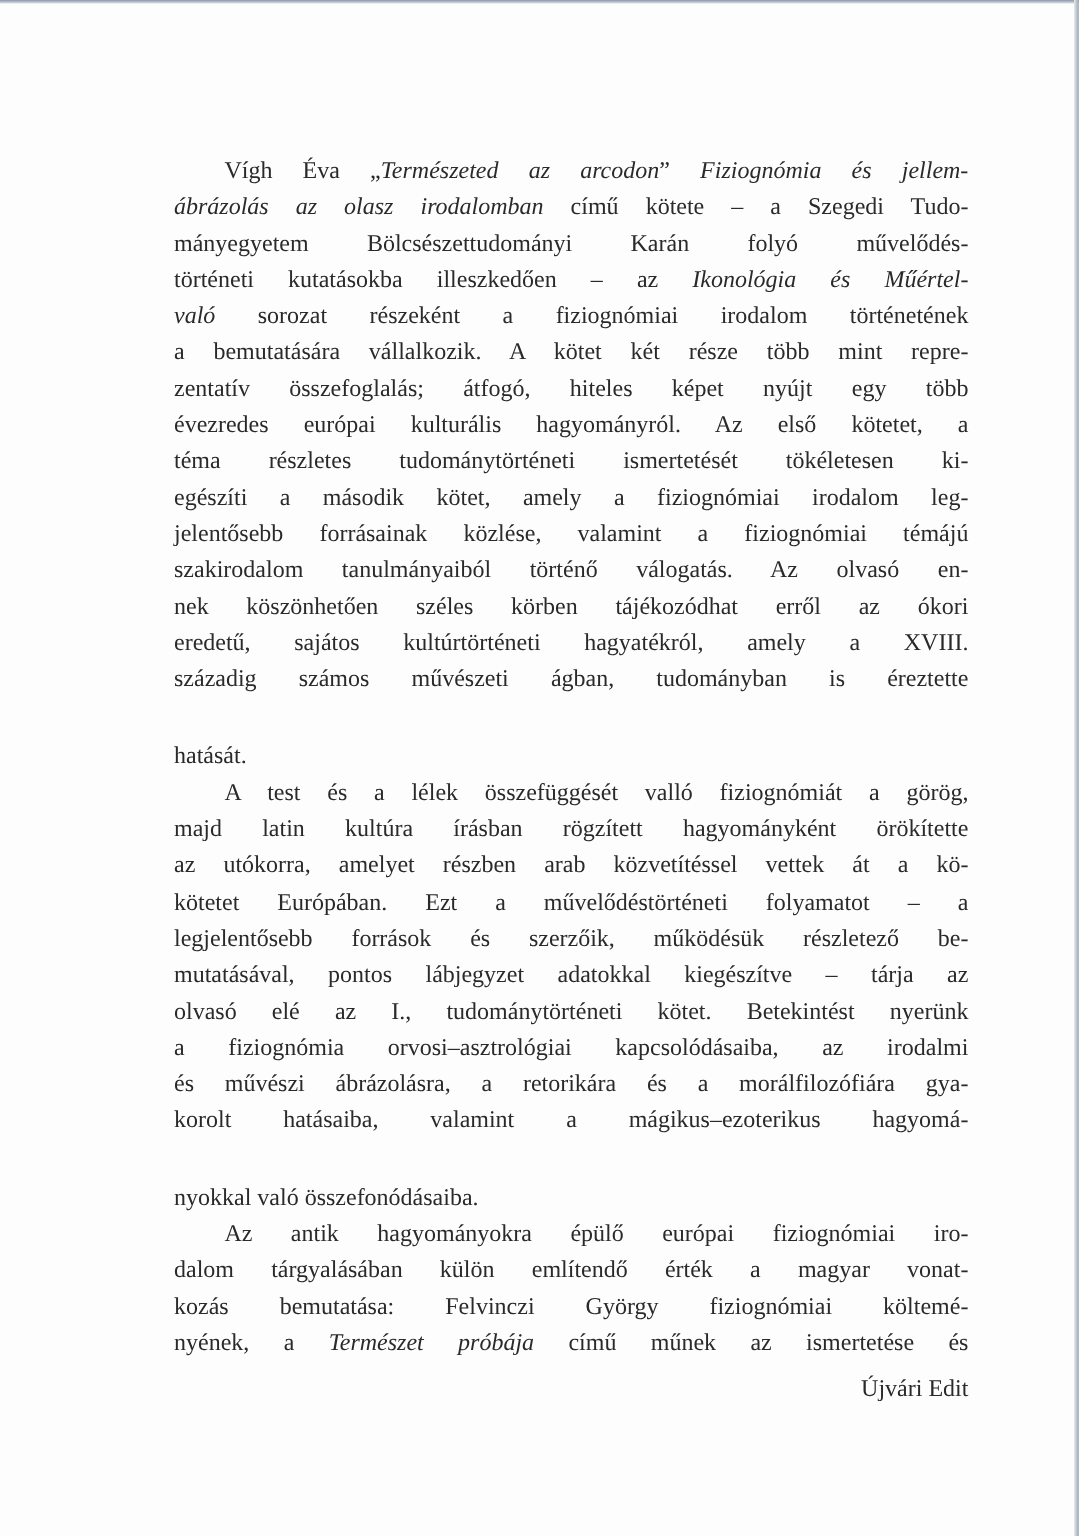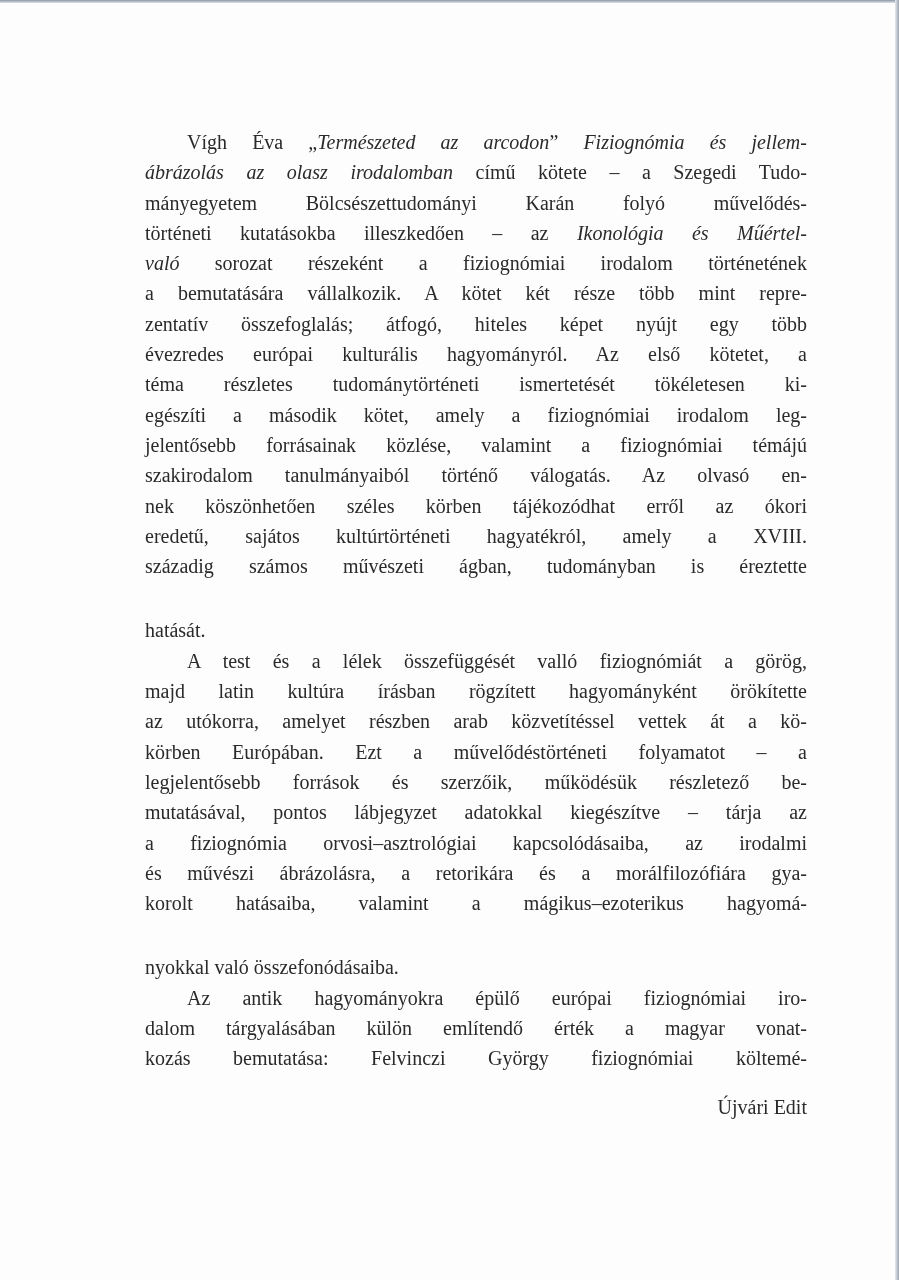--- a/index.html
+++ b/index.html
@@ -57,21 +57,21 @@
     .line.last {
       text-align-last: left;
       margin-top: 34px;
     }
     .line.indent {
       padding-left: 42px;
     }
     .line.sig {
       text-align: right;
       text-align-last: right;
-      margin-top: 18px;
+      margin-top: 8px;
     }
     .it {
       font-style: italic;
     }
   </style>
 </head>
 <body>
 
 <div class="page">
   <div class="top-edge"></div>
@@ -93,29 +93,31 @@
           <span class="line"><span>szakirodalom tanulmányaiból történő válogatás. Az olvasó en-</span></span>
           <span class="line"><span>nek köszönhetően széles körben tájékozódhat erről az ókori</span></span>
           <span class="line"><span>eredetű, sajátos kultúrtörténeti hagyatékról, amely a XVIII.</span></span>
           <span class="line"><span>századig számos művészeti ágban, tudományban is éreztette</span></span>
           <span class="line last"><span>hatását.</span></span>
         </div>
         <div>
           <span class="line indent"><span>A test és a lélek összefüggését valló fiziognómiát a görög,</span></span>
           <span class="line"><span>majd latin kultúra írásban rögzített hagyományként örökítette</span></span>
           <span class="line"><span>az utókorra, amelyet részben arab közvetítéssel vettek át a kö-</span></span>
-          <span class="line"><span>körben Európában. Ezt a művelődéstörténeti folyamatot – a</span></span>
+          <span class="line"><span>kötetet Európában. Ezt a művelődéstörténeti folyamatot – a</span></span>
           <span class="line"><span>legjelentősebb források és szerzőik, működésük részletező be-</span></span>
           <span class="line"><span>mutatásával, pontos lábjegyzet adatokkal kiegészítve – tárja az</span></span>
+          <span class="line"><span>olvasó elé az I., tudománytörténeti kötet. Betekintést nyerünk</span></span>
           <span class="line"><span>a fiziognómia orvosi–asztrológiai kapcsolódásaiba, az irodalmi</span></span>
           <span class="line"><span>és művészi ábrázolásra, a retorikára és a morálfilozófiára gya-</span></span>
           <span class="line"><span>korolt hatásaiba, valamint a mágikus–ezoterikus hagyomá-</span></span>
           <span class="line last"><span>nyokkal való összefonódásaiba.</span></span>
         </div>
         <div>
           <span class="line indent"><span>Az antik hagyományokra épülő európai fiziognómiai iro-</span></span>
           <span class="line"><span>dalom tárgyalásában külön említendő érték a magyar vonat-</span></span>
           <span class="line"><span>kozás bemutatása: Felvinczi György fiziognómiai költemé-</span></span>
+          <span class="line"><span>nyének, a </span><span class="it">Természet próbája</span><span> című műnek az ismertetése és</span></span>
         </div>
       </div>
     <span class="line sig">Újvári Edit</span>
   </div>
 </div>
 
 </body></html>

